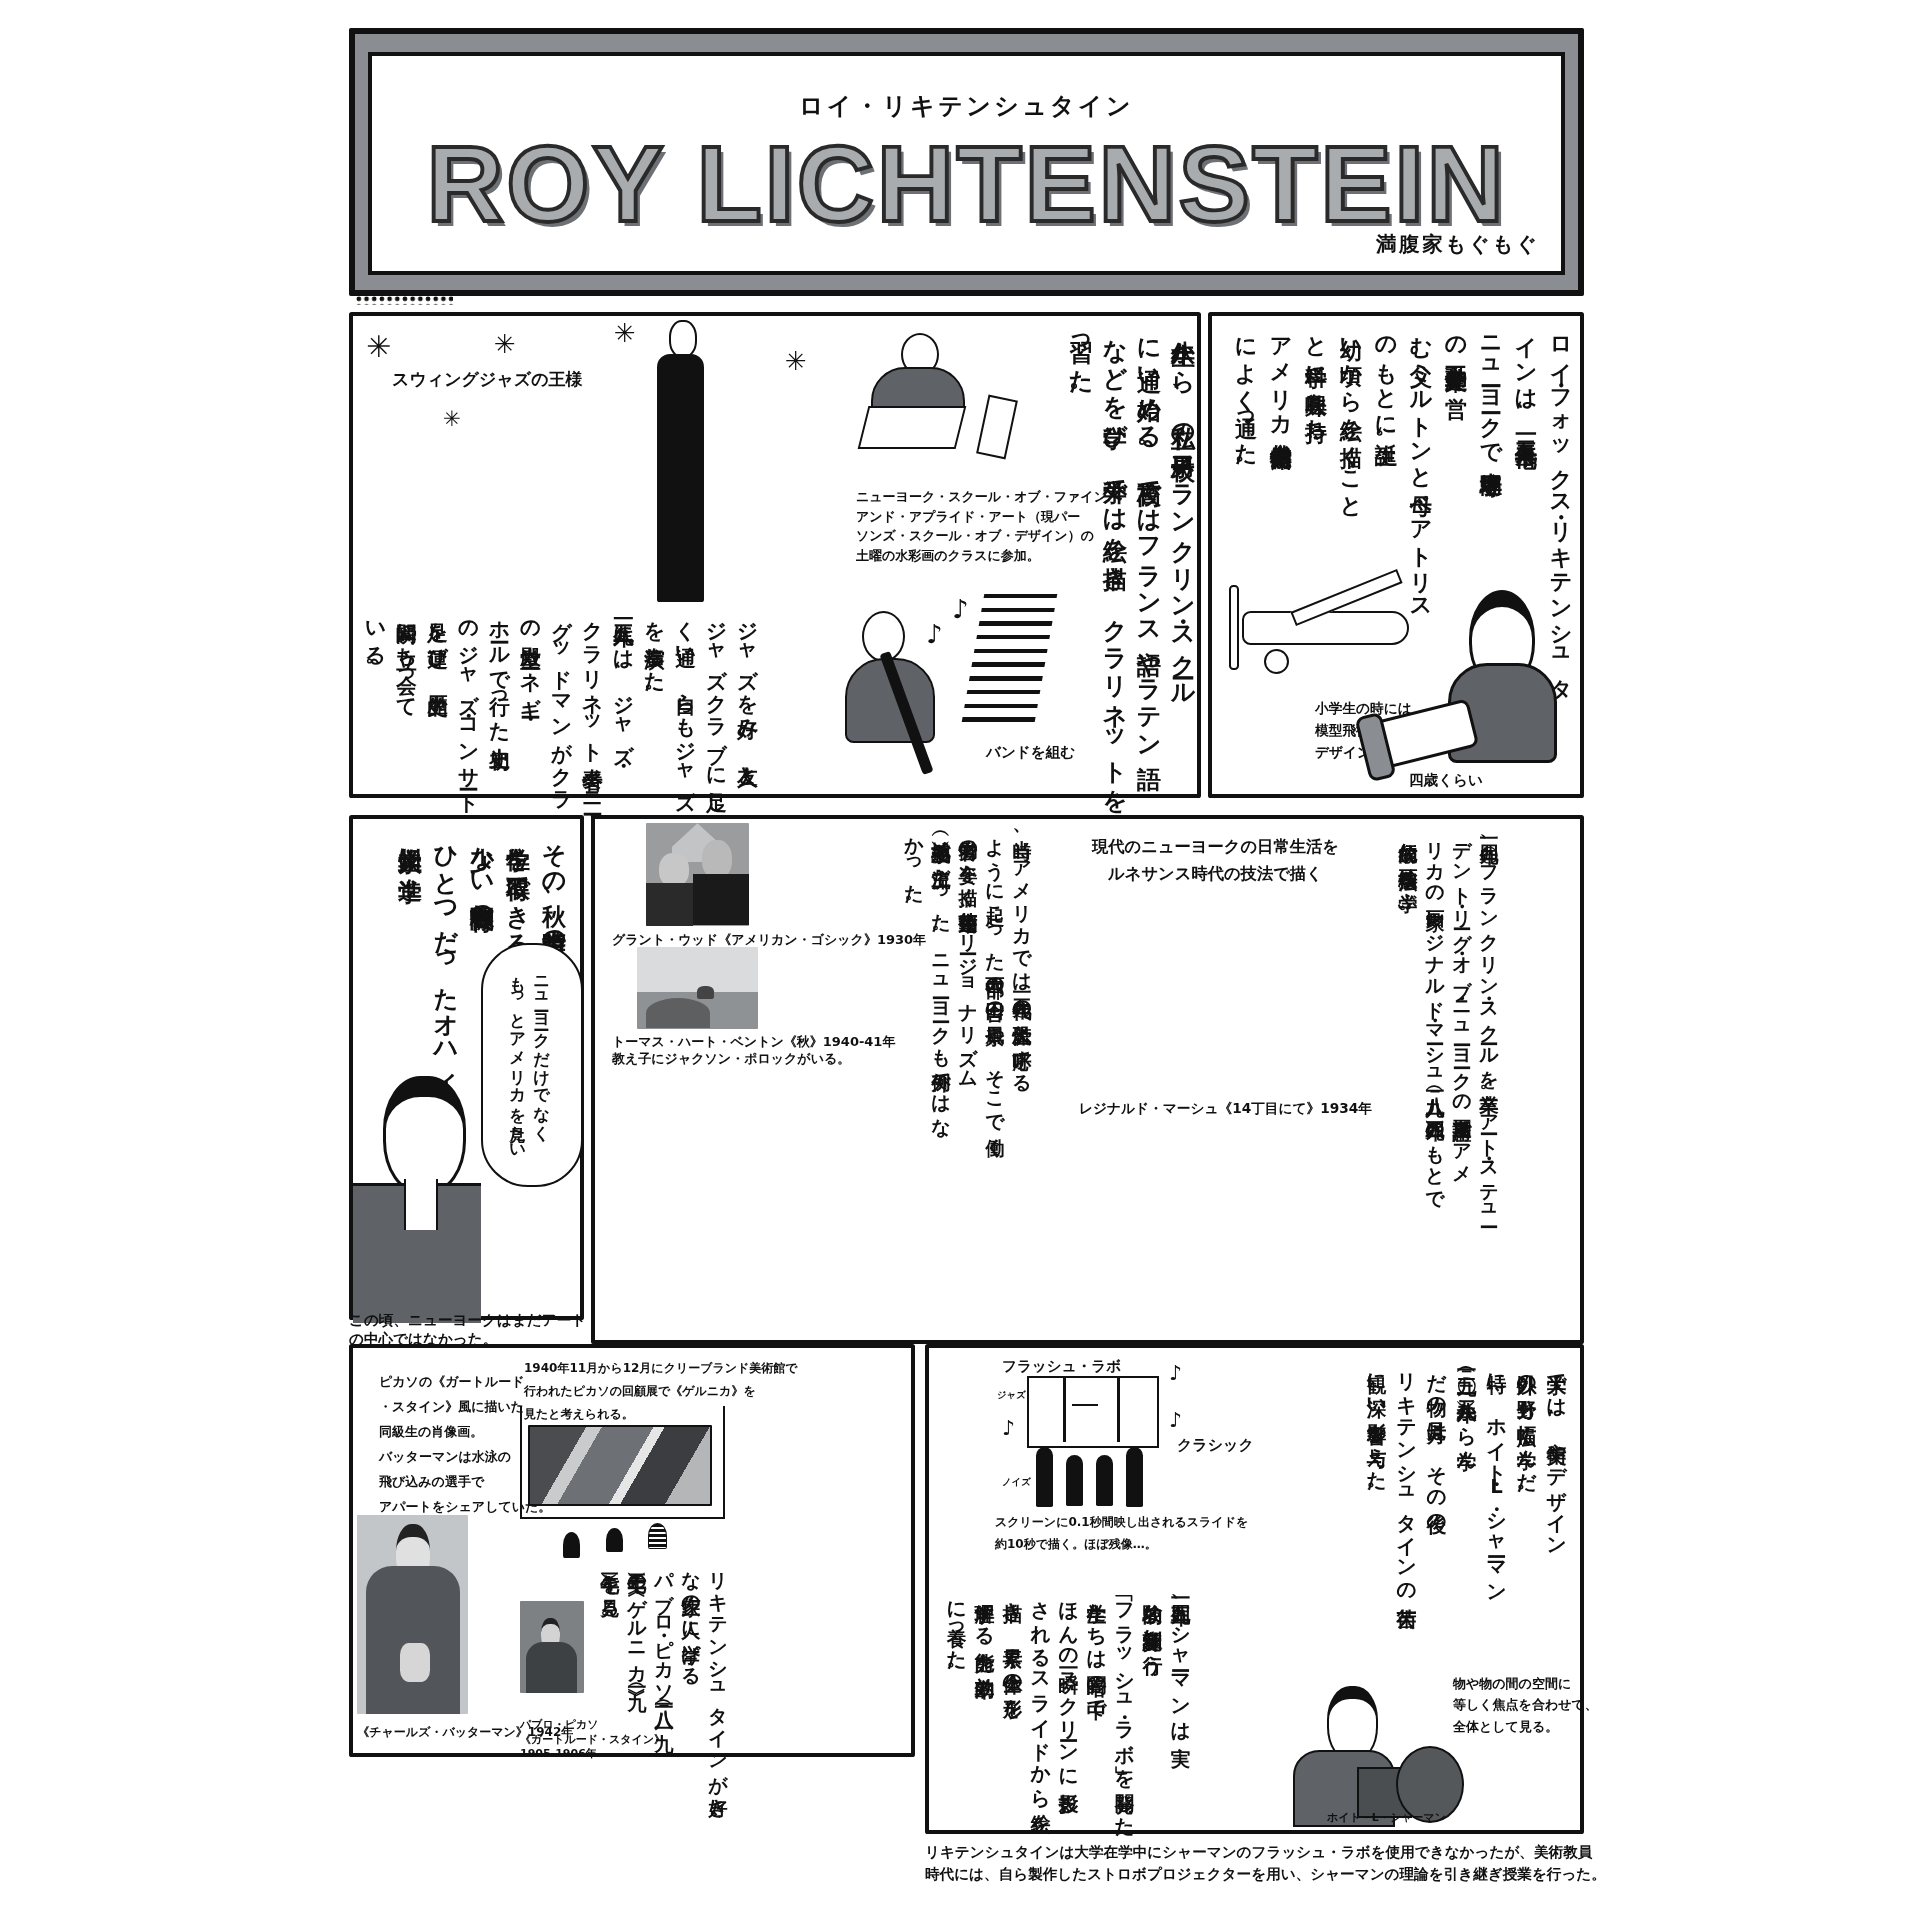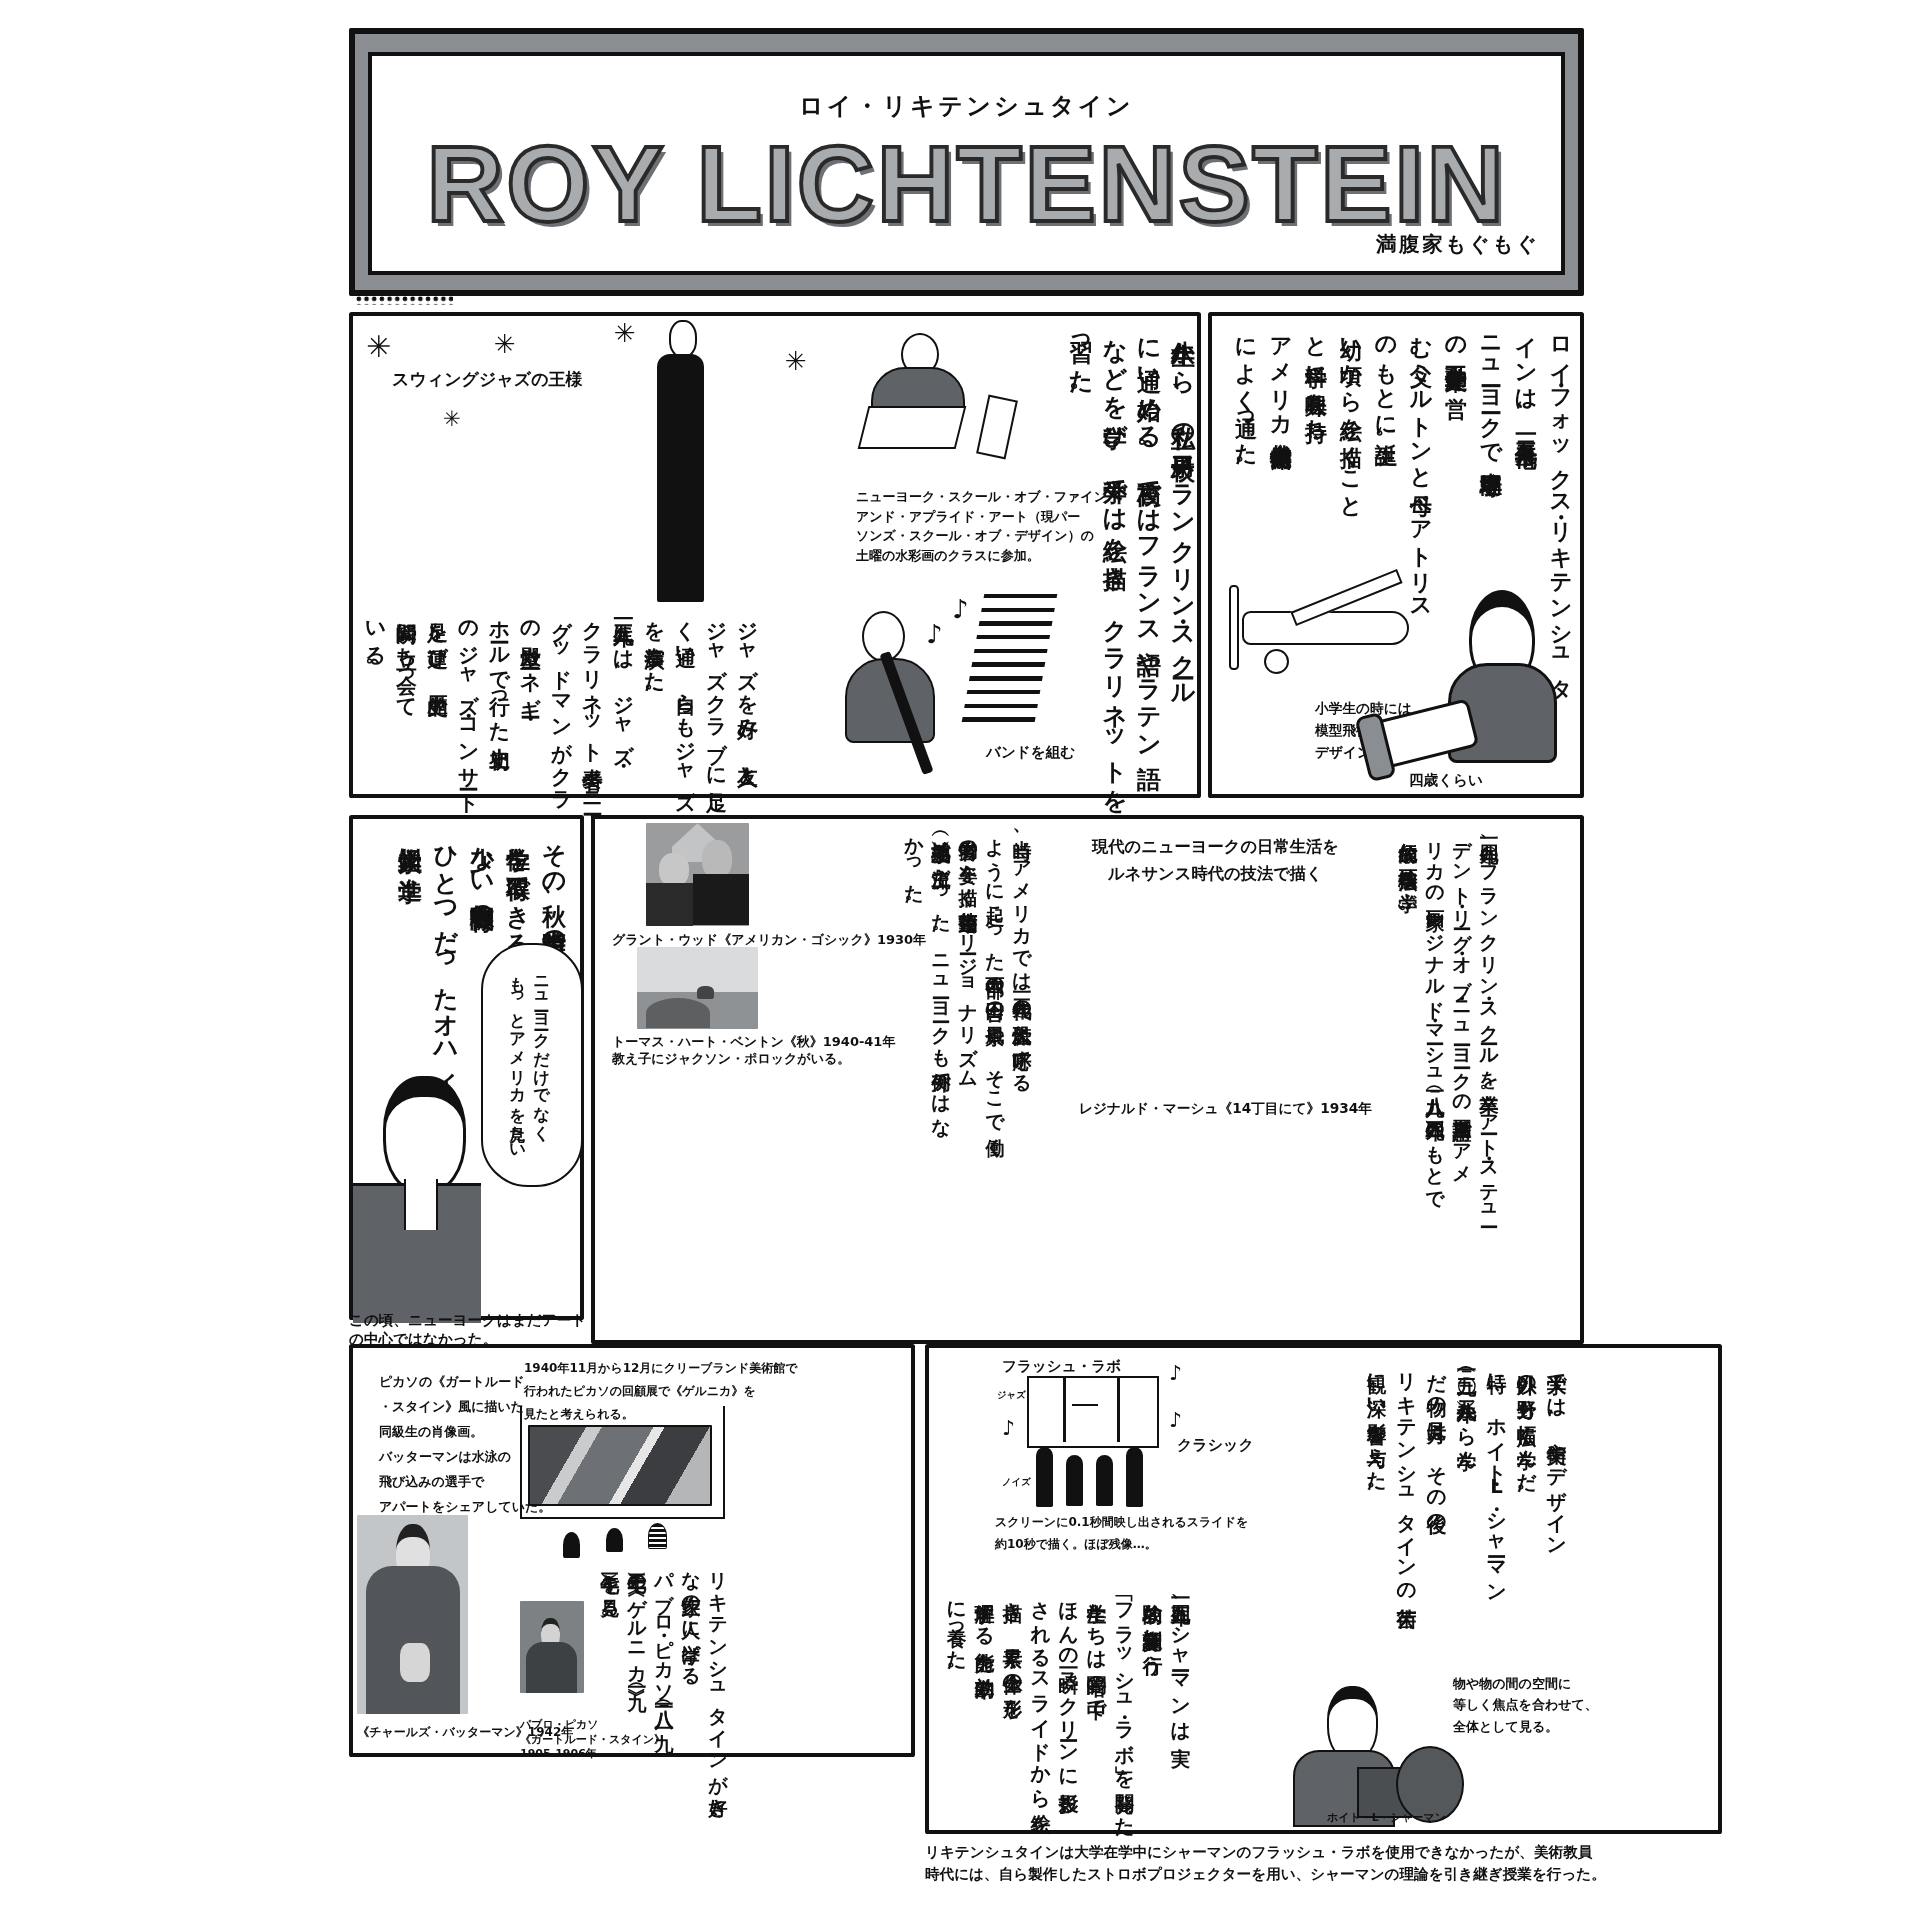--- a/index.html
+++ b/index.html
@@ -214,21 +214,21 @@
 《ガートルード・スタイン》
 1905-1906年</div>
 
   <div class="abs vt body-vt" style="left:244px;top:210px;height:188px;font-size:19px;line-height:27px;">リキテンシュタインが好き
 な作家の一人に挙げる
 パブロ・ピカソ（一八八一－一九
 七三年）の《ゲルニカ》（一九
 三七年）を見る。</div>
 </div>
 
-<div class="panel" style="left:925px;top:1344px;width:797px;height:490px;">
+<div class="panel" style="left:925px;top:1344px;width:659px;height:490px;">
   <div class="abs cap-md" style="left:73px;top:6.4px;font-size:14.6px;">フラッシュ・ラボ</div>
 
   <div class="abs" style="left:98px;top:28px;width:128px;height:68px;border:2.6px solid #111;">
     <div class="abs" style="left:43px;top:17px;width:26px;height:2.1px;background:#111;top:26px;"></div>
     <div class="abs" style="left:34px;top:0;width:2.6px;height:64px;background:#111;"></div>
     <div class="abs" style="left:88px;top:0;width:2.6px;height:64px;background:#111;"></div>
   </div>
 
   <div class="abs" style="left:107px;top:90px;width:111px;height:68px;">
     <div class="abs" style="left:0;top:8.6px;width:17px;height:60px;background:#111;border-radius:8.6px 8.6px 1.7px 1.7px;"></div>

